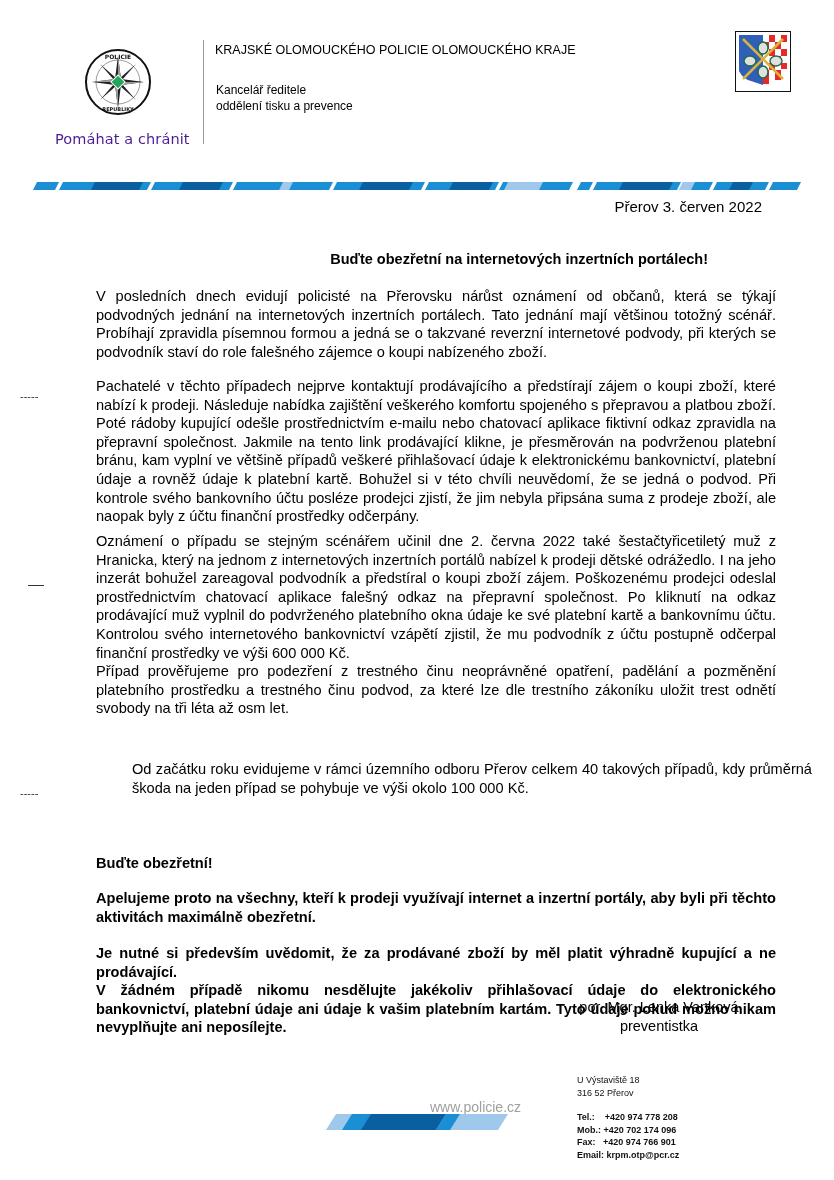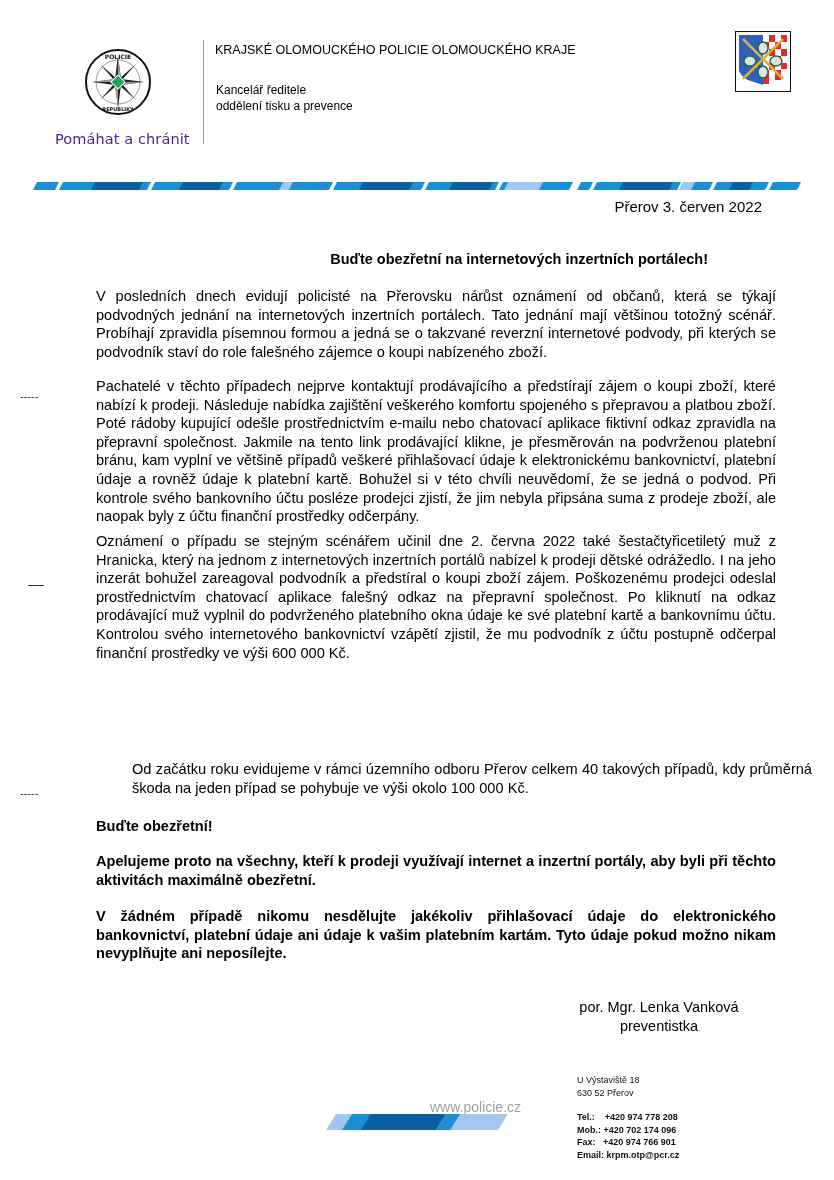--- a/index.html
+++ b/index.html
@@ -16,21 +16,21 @@
   #crest { left: 735px; top: 31px; width: 56px; height: 61px; }
 
   #top-stripe { left: 33px; top: 176px; width: 768px; height: 8px; }
 
   #date { right: 72px; top: 198px; font-size: 15px; text-align: center; }
 
   #headline { left: 0; width: 672px; top: 251px; text-align: right; font-size: 14.5px; font-weight: bold; margin-left: 36px; }
 
   .para { left: 96px; width: 680px; font-size: 14.6px; line-height: 18.6px; text-align: justify; }
   .para p { margin: 0; }
-  .bold { font-weight: bold; }
+  .bold { font-weight: bold; margin-top: 37px; }
 
   #p1 { top: 287px; }
   #p2 { top: 377px; }
   #p3 { top: 532px; }
   #p4 { top: 760px; margin-left: 36px; }
   #p5 { top: 817px; }
   #p6 { top: 852px; }
   #p7 { top: 907px; }
 
   .margin-mark { left: 20px; font-size: 11px; color: #333; letter-spacing: 0px; }
@@ -145,51 +145,53 @@
 <div class="abs margin-mark" id="mark3">-----</div>
 
 <div class="abs para" id="p1">
   <p>V posledních dnech evidují policisté na Přerovsku nárůst oznámení od občanů, která se týkají podvodných jednání na internetových inzertních portálech. Tato jednání mají většinou totožný scénář. Probíhají zpravidla písemnou formou a jedná se o takzvané reverzní internetové podvody, při kterých se podvodník staví do role falešného zájemce o koupi nabízeného zboží.</p>
 </div>
 <div class="abs para" id="p2">
   <p>Pachatelé v těchto případech  nejprve kontaktují prodávajícího a předstírají zájem o koupi zboží, které nabízí k prodeji. Následuje nabídka zajištění veškerého komfortu spojeného s přepravou a platbou zboží. Poté rádoby kupující odešle prostřednictvím e-mailu nebo chatovací aplikace fiktivní odkaz zpravidla na přepravní společnost. Jakmile na tento link prodávající klikne, je přesměrován na podvrženou platební bránu, kam vyplní ve většině případů veškeré přihlašovací údaje k elektronickému bankovnictví, platební údaje a rovněž údaje k platební kartě. Bohužel si v této chvíli neuvědomí, že se jedná o podvod. Při kontrole svého bankovního účtu posléze prodejci zjistí, že jim nebyla připsána suma z prodeje zboží, ale naopak byly z účtu finanční prostředky odčerpány.</p>
 </div>
 <div class="abs para" id="p3">
   <p>Oznámení o případu se stejným scénářem učinil dne 2. června 2022 také šestačtyřicetiletý muž z Hranicka, který na jednom z internetových inzertních portálů nabízel k prodeji dětské odrážedlo. I na jeho inzerát bohužel zareagoval  podvodník a předstíral o koupi zboží zájem. Poškozenému prodejci odeslal prostřednictvím chatovací aplikace falešný odkaz na přepravní společnost. Po kliknutí na odkaz prodávající muž  vyplnil do podvrženého platebního okna údaje ke své platební kartě a bankovnímu účtu. Kontrolou svého internetového bankovnictví vzápětí zjistil, že mu podvodník z účtu postupně odčerpal finanční prostředky ve výši 600 000 Kč.</p>
+  <p>Případ prověřujeme pro podezření z trestného činu neoprávněné opatření, padělání a pozměnění platebního prostředku a trestného činu podvod, za které lze dle trestního zákoníku uložit trest odnětí svobody na tři léta až osm let.</p>
 </div>
 <div class="abs para" id="p4">
   <p>Od začátku roku evidujeme v rámci územního odboru Přerov celkem 40 takových případů, kdy průměrná škoda na jeden případ se pohybuje ve výši okolo 100 000 Kč.</p>
 </div>
 <div class="abs para bold" id="p5">
   <p>Buďte obezřetní!</p>
 </div>
 <div class="abs para bold" id="p6">
   <p>Apelujeme proto na všechny, kteří k prodeji využívají internet a inzertní portály, aby byli při těchto aktivitách maximálně obezřetní.</p>
 </div>
 <div class="abs para bold" id="p7">
+  <p>Je nutné si především uvědomit, že za prodávané zboží by měl platit výhradně kupující a ne prodávající.</p>
   <p>V žádném případě nikomu nesdělujte jakékoliv přihlašovací údaje do elektronického bankovnictví, platební údaje ani údaje k vašim platebním kartám. Tyto údaje pokud možno nikam nevyplňujte ani neposílejte.</p>
 </div>
 
 <div class="abs" id="signature">
   <div>por. Mgr. Lenka Vanková</div>
   <div>preventistka</div>
 </div>
 
 <div class="abs" id="website">www.policie.cz</div>
 <div class="abs" id="footer-stripe">
   <svg width="182" height="16" viewBox="0 0 182 16">
     <polygon points="10,0 182,0 172,16 0,16" fill="#9fc8ec"></polygon>
     <polygon points="26,0 108,0 98,16 16,16" fill="#1a8fd4"></polygon>
     <polygon points="45,0 120,0 110,16 35,16" fill="#0a5fa0"></polygon>
     <polygon points="120,0 134,0 124,16 110,16" fill="#1a8fd4"></polygon>
   </svg>
 </div>
 
 <div class="abs" id="address">
   <div>U Výstaviště 18</div>
-  <div>630 52 Přerov</div>
+  <div>316 52 Přerov</div>
 </div>
 <div class="abs" id="contacts">
   <div class="contact-row">Tel.:    +420 974 778 208</div>
   <div class="contact-row">Mob.: +420 702 174 096</div>
   <div class="contact-row">Fax:   +420 974 766 901</div>
   <div class="contact-row">Email: krpm.otp@pcr.cz</div>
 </div>
 
 </body></html>

